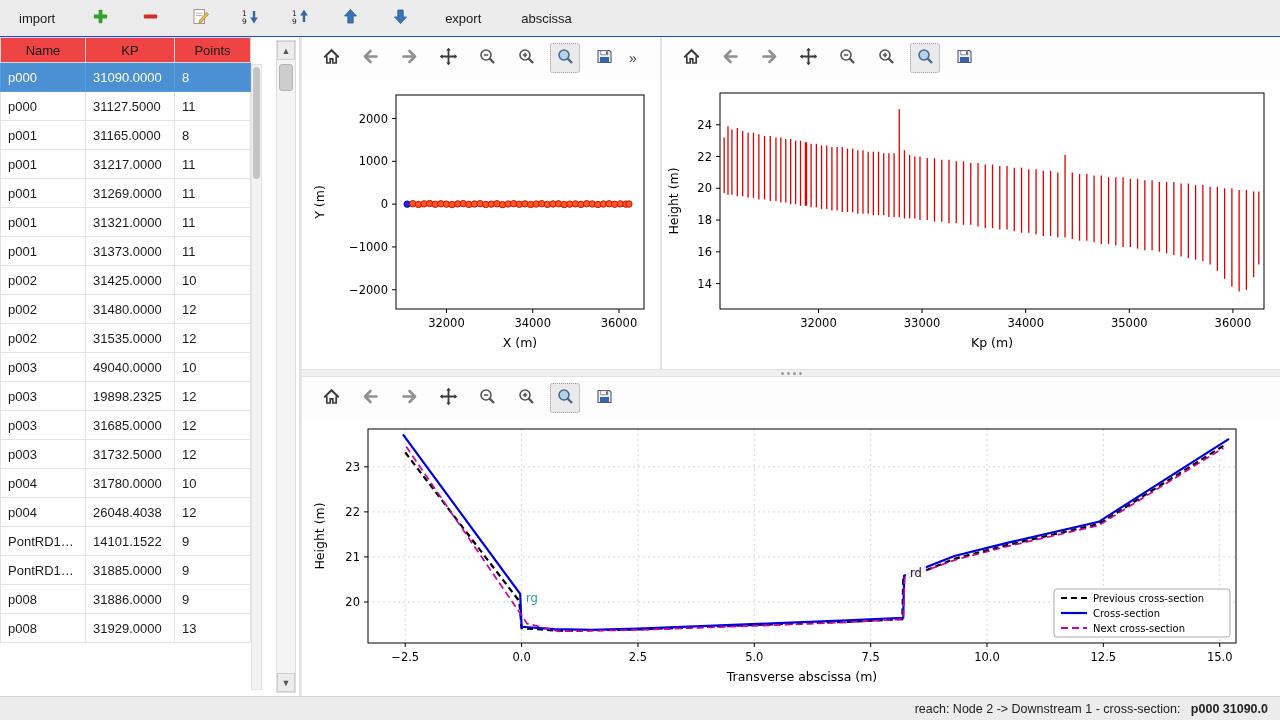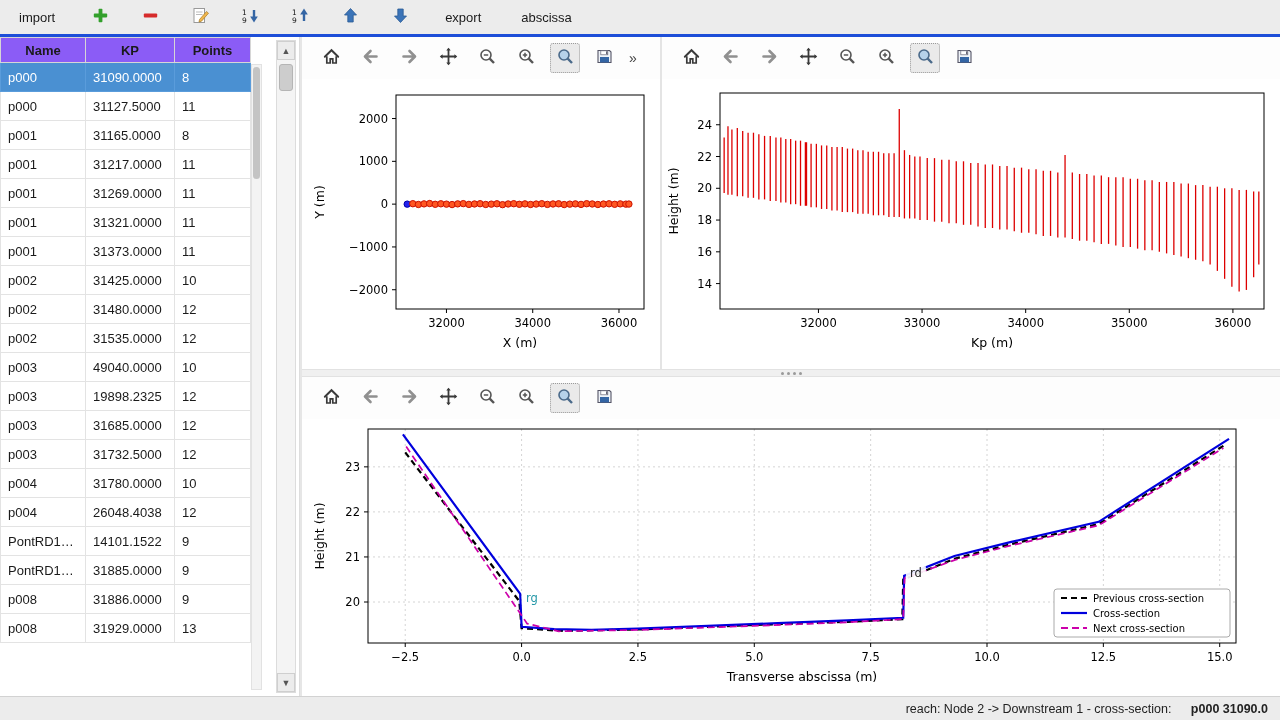--- a/index.html
+++ b/index.html
@@ -1,34 +1,34 @@
 <!DOCTYPE html>
 <html><head>
 <meta charset="utf-8">
 <style>
   *{box-sizing:border-box;margin:0;padding:0}
   html,body{width:1280px;height:720px;overflow:hidden;background:#fff;
     font-family:"Liberation Sans",sans-serif;font-size:13px;color:#1a1a1a}
   .app{width:1280px;height:720px;display:flex;flex-direction:column}
 
   
-  .toolbar{height:37px;flex:0 0 37px;background:#ececec;border-bottom:3px solid #1d4ed8;
+  .toolbar{height:37px;flex:0 0 37px;background:#ececec;border-bottom:1px solid #1d4ed8;
     display:flex;align-items:center;gap:22px;padding:0 10px}
   .tb-text{background:none;border:none;font-family:inherit;font-size:13px;color:#1a1a1a;
     padding:5px 9px;cursor:default}
   .icon-btn{width:28px;height:27px;display:flex;align-items:center;justify-content:center;
     background:none;border:none;cursor:default}
 
   
   .content{flex:1;display:flex;min-height:0;background:#fafafa}
 
   
   .left-panel{width:300px;flex:0 0 300px;position:relative;background:#fff;border-right:1px solid #ddd}
   table.xs{border-collapse:collapse;width:250px;table-layout:fixed}
-  table.xs th{background:#8b5cf6;border:1px solid #d6d6d6;height:25px;font-weight:bold;font-size:13px}
+  table.xs th{background:#ef4444;border:1px solid #d6d6d6;height:25px;font-weight:normal;font-size:13px}
   table.xs td{border:1px solid #e3e3e3;height:29px;padding:0 7px;font-size:13px;background:#fff;
     overflow:hidden;white-space:nowrap;text-overflow:ellipsis}
   table.xs col.c-name{width:85px}
   table.xs col.c-kp{width:89px}
   table.xs col.c-pts{width:76px}
   table.xs td:nth-child(2),table.xs td:nth-child(3){text-align:left}
   table.xs tr.selected td{background:#4a90d2;color:#fff;border-color:#5a9cdb}
 
   .inner-scroll{position:absolute;left:251px;top:27px;bottom:6px;width:11px;background:#f3f3f3;
     border:1px solid #e2e2e2}
@@ -55,21 +55,21 @@
   .pt-btn.overflow{width:18px;margin-left:-4px;color:#444;font-size:14px}
   .plot-host{position:relative}
   .h-split{height:8px;flex:0 0 8px;background:#f0f0f0;display:flex;align-items:center;
     justify-content:center;gap:3px;border-top:1px solid #e2e2e2;border-bottom:1px solid #e2e2e2}
   .h-split .dot{width:3px;height:3px;border-radius:50%;background:#9a9a9a}
   .bottom-panel{flex:1;display:flex;flex-direction:column;min-height:0}
 
   
   .statusbar{height:24px;flex:0 0 24px;background:#ececec;border-top:1px solid #d2d2d2;
     display:flex;align-items:center;justify-content:flex-end;padding-right:12px;font-size:12.5px;color:#222}
-  .statusbar b{margin-left:16px}
+  .statusbar b{margin-left:7px}
 </style>
 </head>
 <body>
 
 <div class="app">
 
   <div class="toolbar">
     <button class="tb-text">import</button>
     <button class="icon-btn">
         <span><svg width="19" height="19" viewBox="0 0 19 19">

